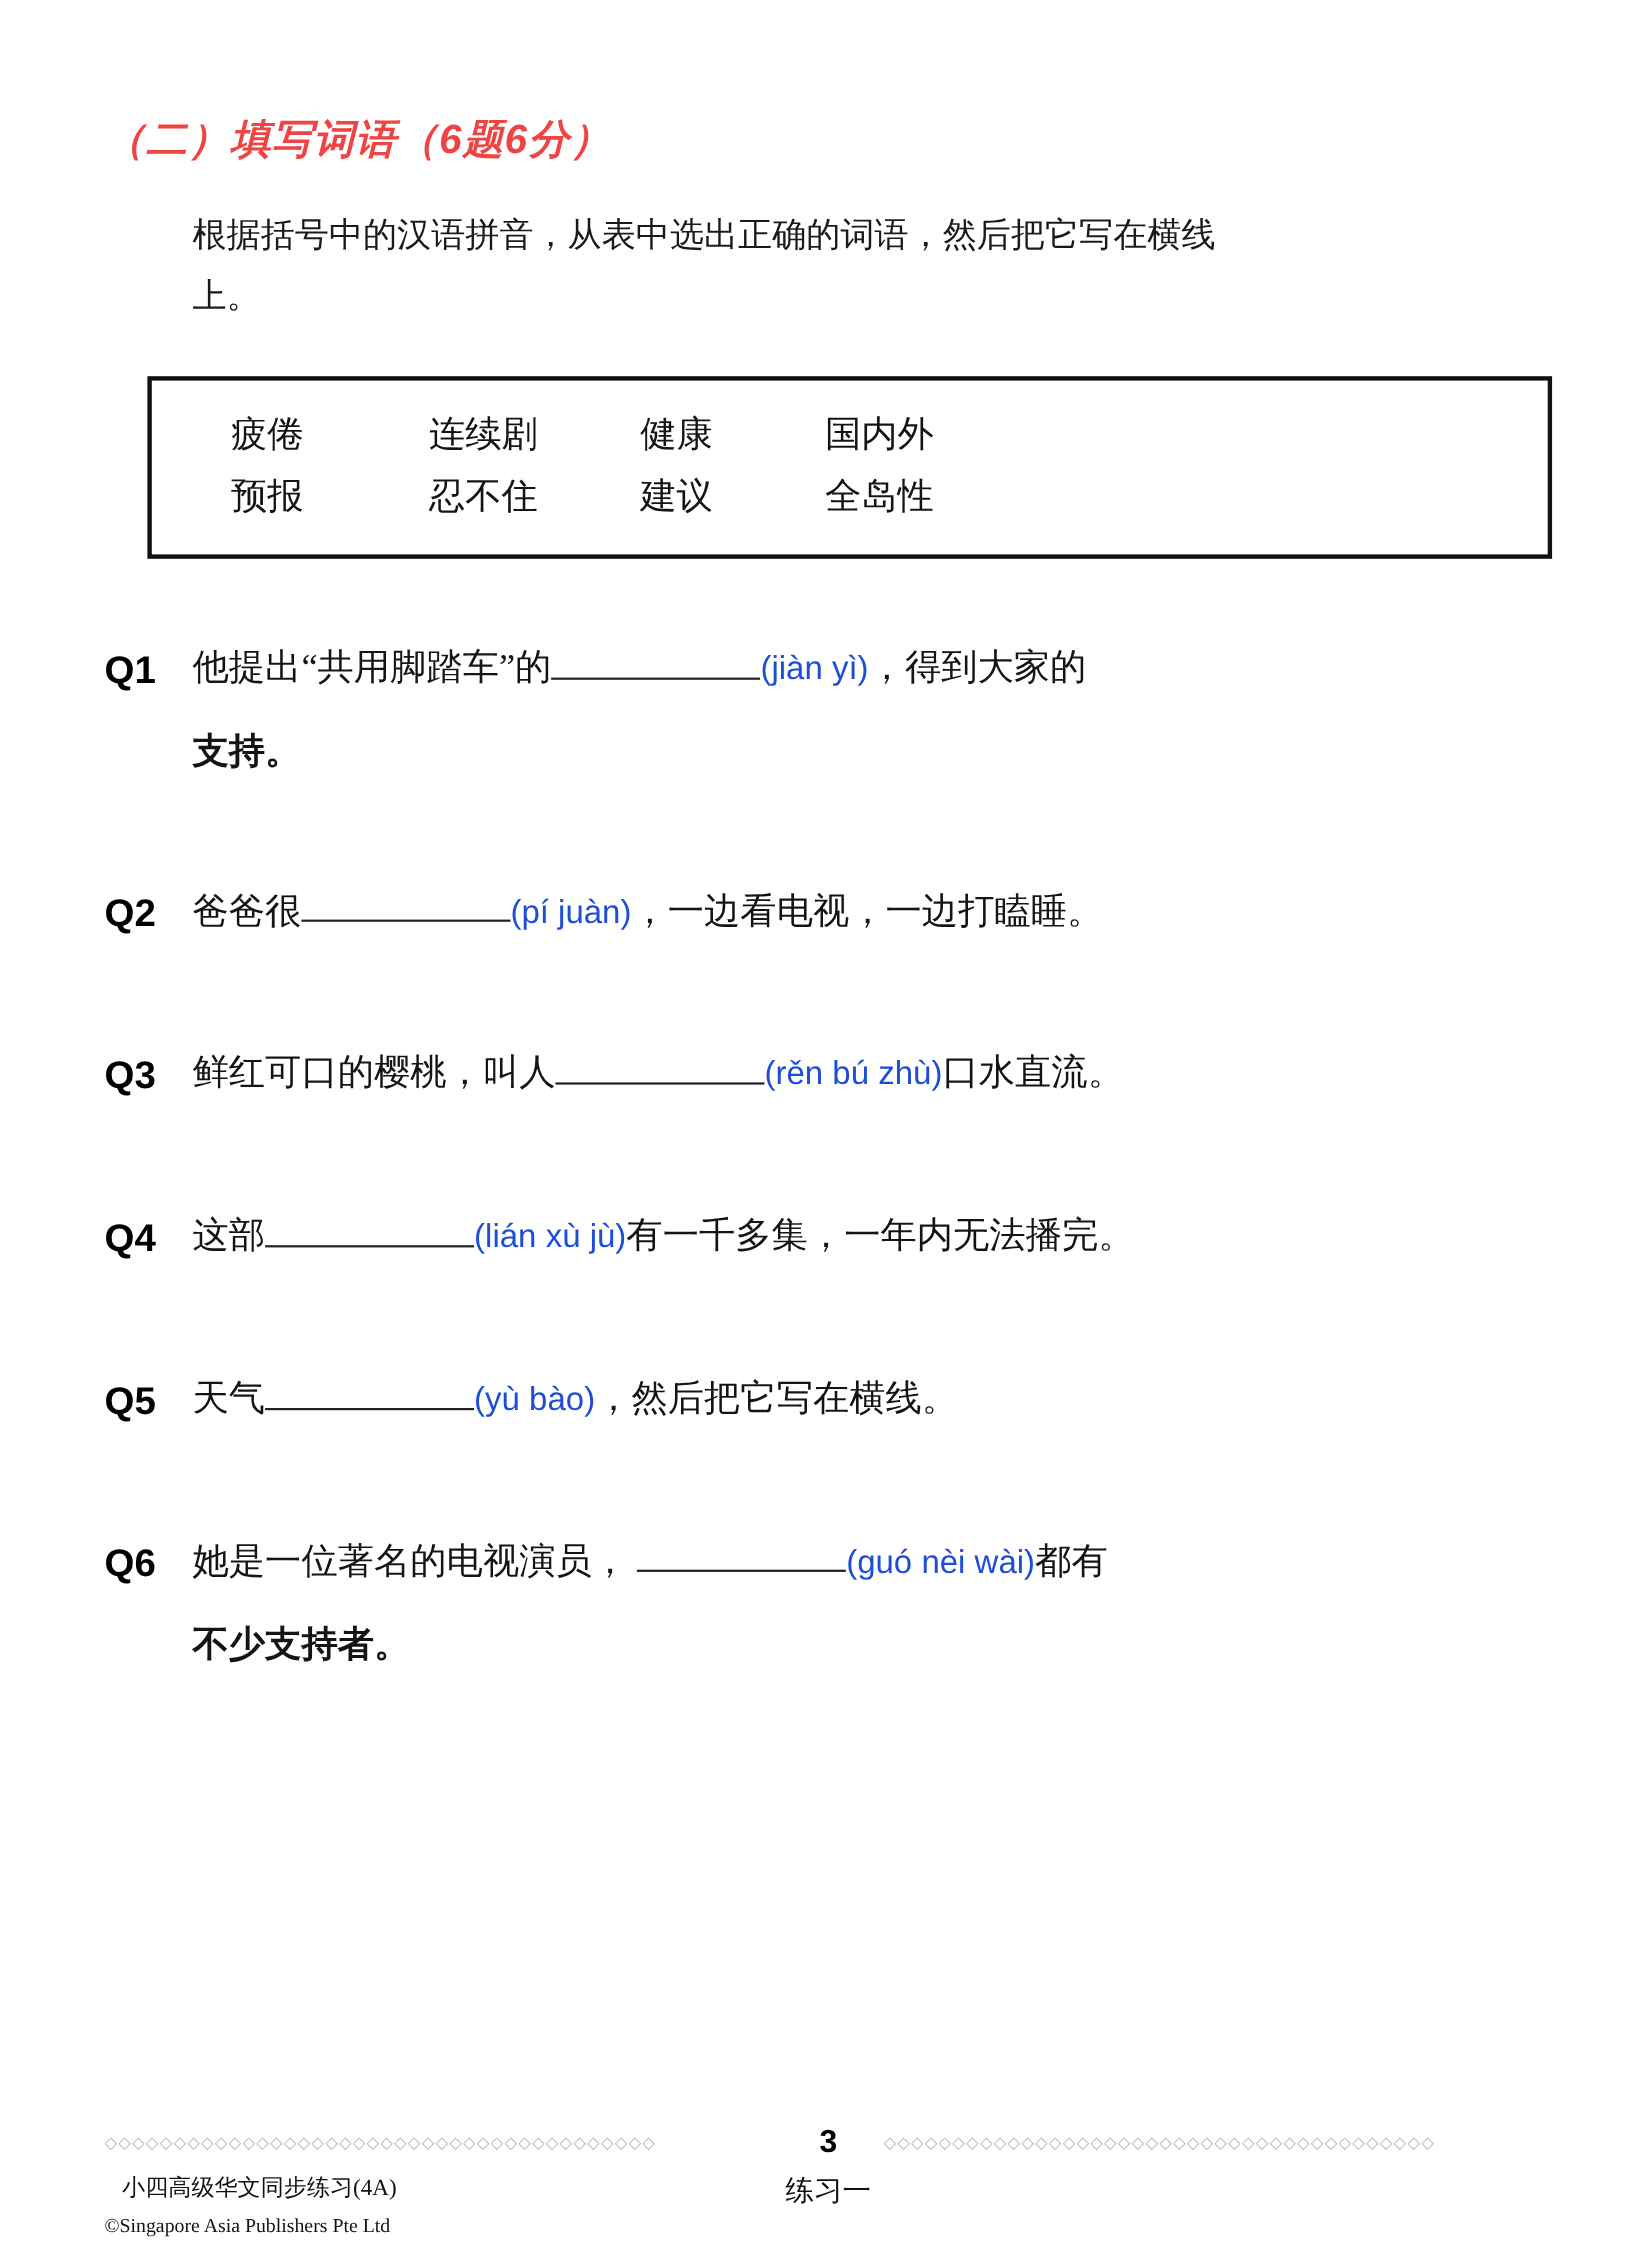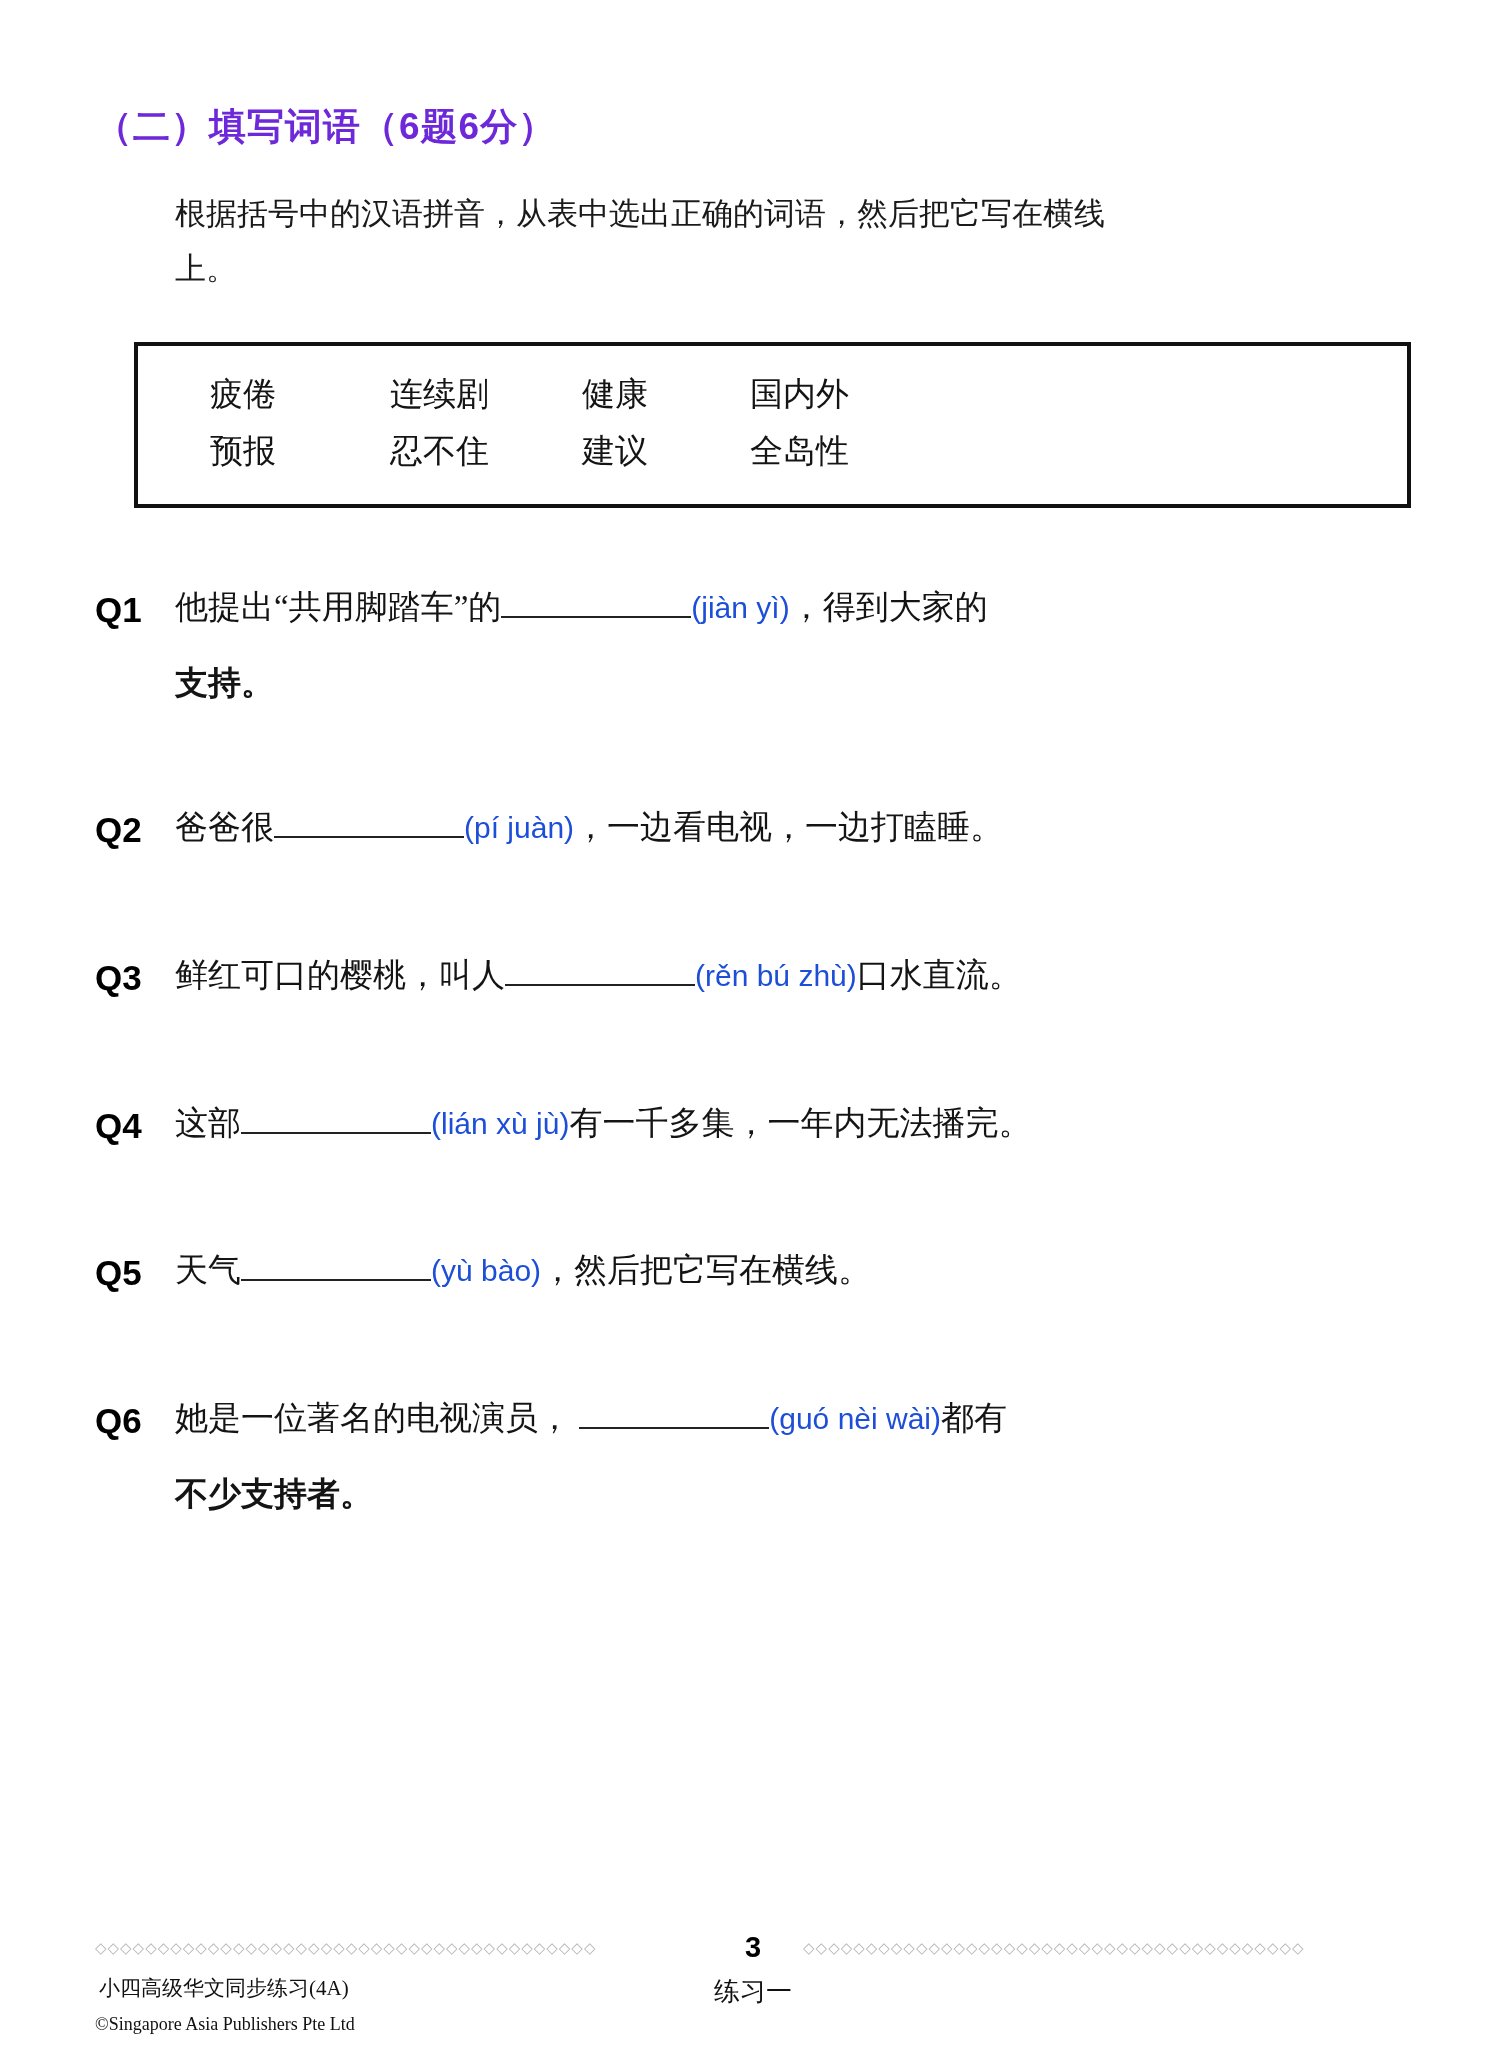--- a/index.html
+++ b/index.html
@@ -15,22 +15,23 @@
   .content {
     position: absolute;
     top: 102px;
     left: 95px;
     right: 88px;
   }
   .section-title {
     font-family: "Liberation Sans", "DejaVu Sans", sans-serif;
     font-weight: bold;
     font-size: 37px;
-    color: #6d28d9;
+    color: #ef4444;
     letter-spacing: 1px;
+    font-style: italic;
   }
   .instruction {
     margin-top: 34px;
     margin-left: 80px;
     font-size: 31px;
     line-height: 1.78;
     color: #1a1a1a;
   }
   .word-bank {
     margin-top: 46px;
@@ -104,21 +105,21 @@
     color: #000;
     margin: 0 42px;
   }
   .footer-row2 {
     position: relative;
     margin-top: 10px;
     height: 32px;
   }
   .book-title {
     position: absolute;
-    left: 4px;
+    left: 16px;
     top: 0;
     font-size: 21px;
     color: #111;
   }
   .exercise-label {
     position: absolute;
     left: 0;
     right: 0;
     top: 0;
     text-align: center;

